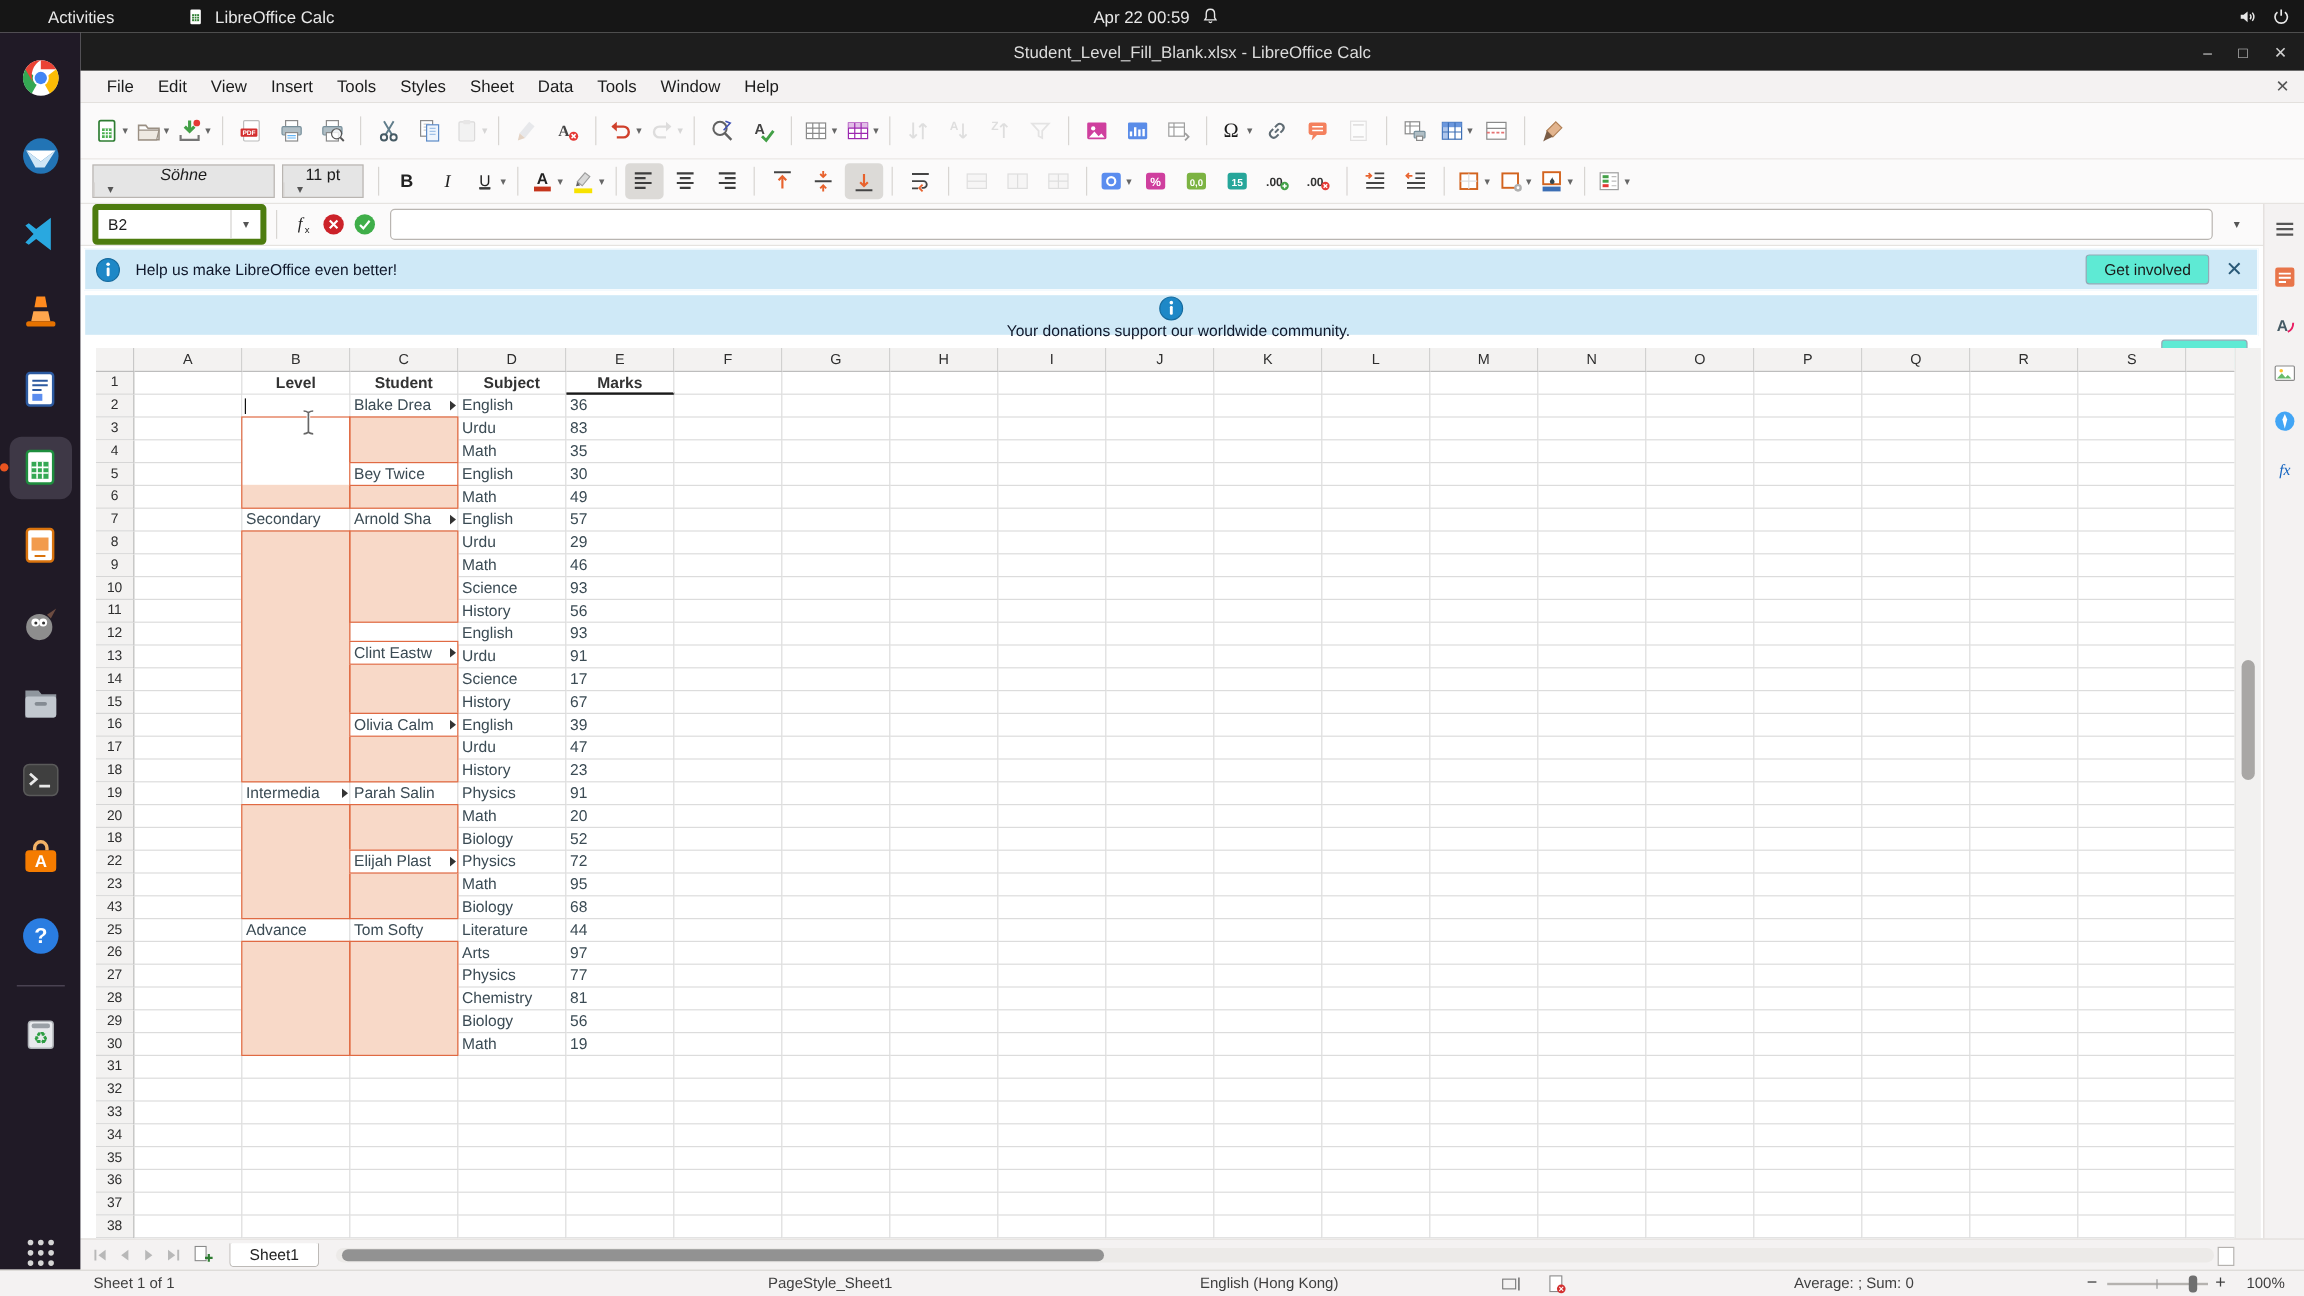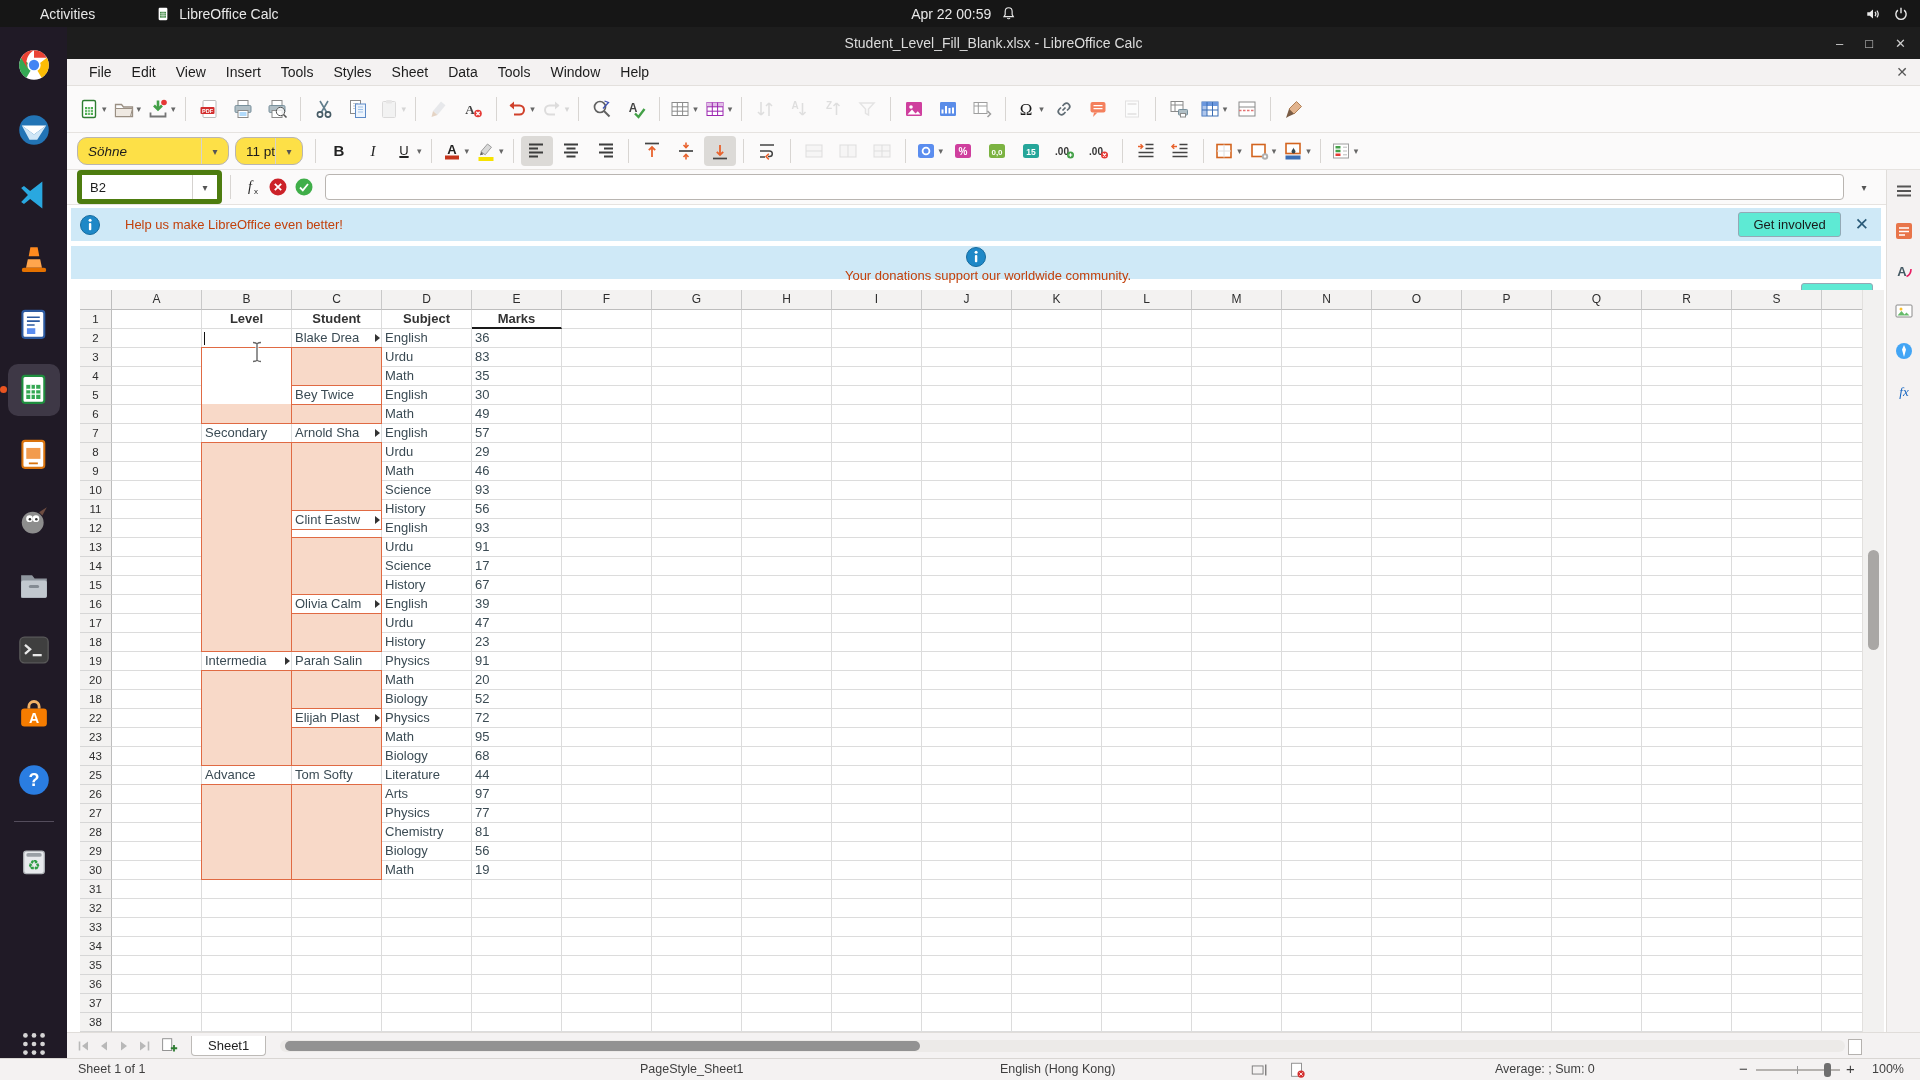--- a/index.html
+++ b/index.html
@@ -37,41 +37,41 @@
   #toolbar-main{position:absolute;left:67px;top:86px;right:0;height:47px;background:#fbfafa;border-bottom:1px solid #e6e3e0;
     display:flex;align-items:center;padding-left:8px;box-sizing:border-box;}
   #toolbar-format{position:absolute;left:67px;top:133px;right:0;height:37px;background:#fbfafa;border-bottom:1px solid #e6e3e0;
     display:flex;align-items:center;padding-left:10px;box-sizing:border-box;}
   .tbtn{height:30px;min-width:28px;display:flex;align-items:center;justify-content:center;border-radius:4px;margin:0 1px;padding:0 2px;}
   .tbtn .dd{font-size:9px;color:#666;margin-left:2px;}
   .tbtn.dis{opacity:.45;}
   .tbtn.dis .dd{color:#aaa;}
   .tbtn.active{background:#dcdad7;}
   .tsep{width:1px;height:24px;background:#d8d5d2;margin:0 6px;flex:0 0 auto;}
-  .combo{height:26px;background:#fde047;border:1px solid #b9b5b1;border-radius:10px;display:flex;align-items:center;
-    font-size:13.5px;color:#1c1c1c;margin-right:6px;}
+  .combo{height:26px;background:#e5e5e5;border:1px solid #b9b5b1;border-radius:0;display:flex;align-items:center;
+    font-size:13.5px;color:#1c1c1c;margin-right:6px;flex-direction:column;}
   .combo .cval{padding:0 10px;flex:1;white-space:nowrap;overflow:hidden;}
   .combo .cdd{width:26px;align-self:stretch;border-left:1px solid #d5d2cf;display:flex;align-items:center;justify-content:center;font-size:10px;color:#555;}
 
   
   #formulabar{position:absolute;left:67px;top:170px;right:0;height:35px;background:#fbfafa;border-bottom:1px solid #e6e3e0;
     display:flex;align-items:center;box-sizing:border-box;padding-left:10px;}
   .namebox{width:135px;height:24px;background:#fff;border:5px solid #4d7c0f;border-radius:4px;display:flex;align-items:center;font-size:13px;color:#1c1c1c;}
   .namebox .cval{padding:0 8px;flex:1;}
   .namebox .cdd{width:24px;align-self:stretch;border-left:1px solid #d5d2cf;display:flex;align-items:center;justify-content:center;font-size:10px;color:#555;}
   #formulabar .fbsep{width:1px;height:24px;background:#d8d5d2;margin:0 8px;}
   #formulabar .fbtn{width:26px;height:26px;display:flex;align-items:center;justify-content:center;border-radius:4px;}
   #formulabar .finput{flex:1;height:24px;background:#fff;border:1px solid #b9b5b1;border-radius:4px;margin-left:8px;margin-right:10px;font-size:13px;color:#222;padding:0 6px;display:flex;align-items:center;}
   #formulabar .fexpand{width:20px;color:#555;font-size:10px;margin-right:46px;text-align:center;}
 
   
   #notifzone{position:absolute;left:67px;top:205px;right:0;height:85px;background:#fff;}
   .notif{position:absolute;left:3px;right:38px;height:35px;background:#cfe9f7;border:1px solid #ffffff;
     display:flex;align-items:center;padding:0 8px;box-sizing:border-box;}
-  .notif .ntext{font-size:13px;color:#c2410c;margin-left:24px;}
+  .notif .ntext{font-size:13px;color:#0f172a;margin-left:12px;}
   .notif .nbtn{margin-left:auto;background:#5eead4;border:1px solid #93a9b6;border-radius:3px;font-size:13px;color:#1a1a1a;padding:4px 14px;}
   .notif .nclose{color:#2a5a78;font-size:17px;margin-left:14px;margin-right:4px;}
 
   
   #grid{position:absolute;left:80px;top:290px;width:1782px;height:742px;background:#fff;overflow:hidden;z-index:1;}
   .ghead-row{display:flex;height:20px;}
   .gcorner{width:32px;height:20px;background:#f3f2f1;border-right:1px solid #bdbdbd;border-bottom:1px solid #bdbdbd;box-sizing:border-box;flex:0 0 auto;}
   .gcol{width:90px;height:20px;background:#f3f2f1;border-right:1px solid #c9c9c9;border-bottom:1px solid #bdbdbd;box-sizing:border-box;
     font-size:12px;color:#2e2e2e;text-align:center;line-height:19px;flex:0 0 auto;}
   .grow{display:flex;height:19px;}
@@ -1857,21 +1857,21 @@
       <div class="ov obox" style="left: 121px; top: 152px; width: 91px; height: 210px; border-color: rgb(224, 106, 67);"></div>
       <div class="ov obox" style="left: 211px; top: 152px; width: 91px; height: 77px; border-color: rgb(224, 106, 67);"></div>
       <div class="ov obox" style="left: 211px; top: 247px; width: 91px; height: 58px; border-color: rgb(224, 106, 67);"></div>
       <div class="ov obox" style="left: 211px; top: 323px; width: 91px; height: 39px; border-color: rgb(224, 106, 67);"></div>
       <div class="ov obox" style="left: 121px; top: 380px; width: 91px; height: 96px; border-color: rgb(224, 106, 67);"></div>
       <div class="ov obox" style="left: 211px; top: 380px; width: 91px; height: 39px; border-color: rgb(224, 106, 67);"></div>
       <div class="ov obox" style="left: 211px; top: 437px; width: 91px; height: 39px; border-color: rgb(224, 106, 67);"></div>
       <div class="ov obox" style="left: 121px; top: 494px; width: 91px; height: 96px; border-color: rgb(224, 106, 67);"></div>
       <div class="ov obox" style="left: 211px; top: 494px; width: 91px; height: 96px; border-color: rgb(224, 106, 67);"></div>
       <div class="ov boxedcell" style="left: 211px; top: 95px; width: 91px; height: 20px; border-color: rgb(224, 106, 67);">Bey Twice</div>
-      <div class="ov boxedcell ovf" style="left: 211px; top: 220px; width: 91px; height: 20px; border-color: rgb(224, 106, 67);">Clint Eastw</div>
+      <div class="ov boxedcell ovf" style="left: 211px; top: 244px; width: 91px; height: 20px; border-color: rgb(224, 106, 67);">Clint Eastw</div>
       <div class="ov boxedcell ovf" style="left: 211px; top: 304px; width: 91px; height: 20px; border-color: rgb(224, 106, 67);">Olivia Calm</div>
       <div class="ov boxedcell ovf" style="left: 211px; top: 418px; width: 91px; height: 20px; border-color: rgb(224, 106, 67);">Elijah Plast</div>
       <div id="caret" style="left: 124px; top: 42px;"></div>
       <div style="position: absolute; left: 170px; top: 50px;">
         <svg width="14" height="24" viewBox="0 0 14 24">
           <path d="M3 2.5c2.2 0 4 1.3 4 1.3s1.8-1.3 4-1.3M3 21.5c2.2 0 4-1.3 4-1.3s1.8 1.3 4 1.3M7 3.8v16.4" fill="none" stroke="#fff" stroke-width="3"></path>
           <path d="M3 2.5c2.2 0 4 1.3 4 1.3s1.8-1.3 4-1.3M3 21.5c2.2 0 4-1.3 4-1.3s1.8 1.3 4 1.3M7 3.8v16.4" fill="none" stroke="#666" stroke-width="1.4"></path>
         </svg>
       </div>
     </div>

